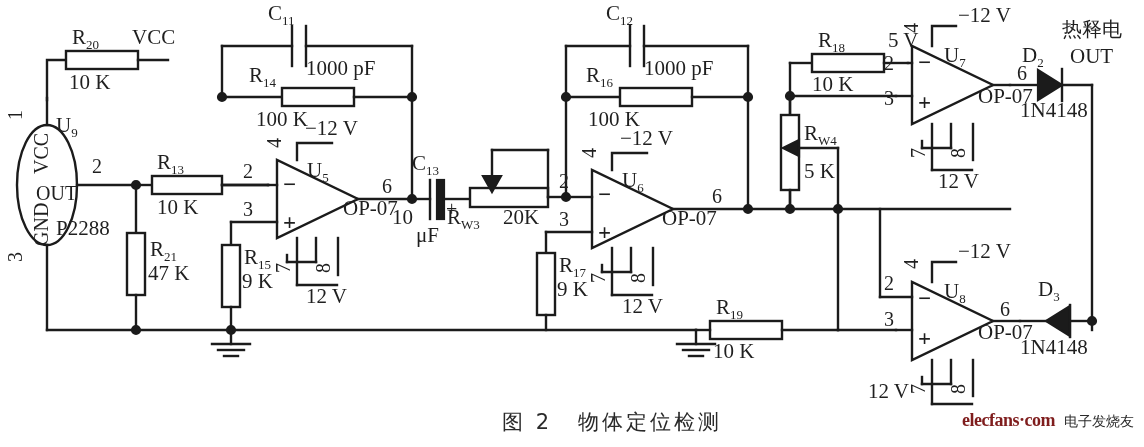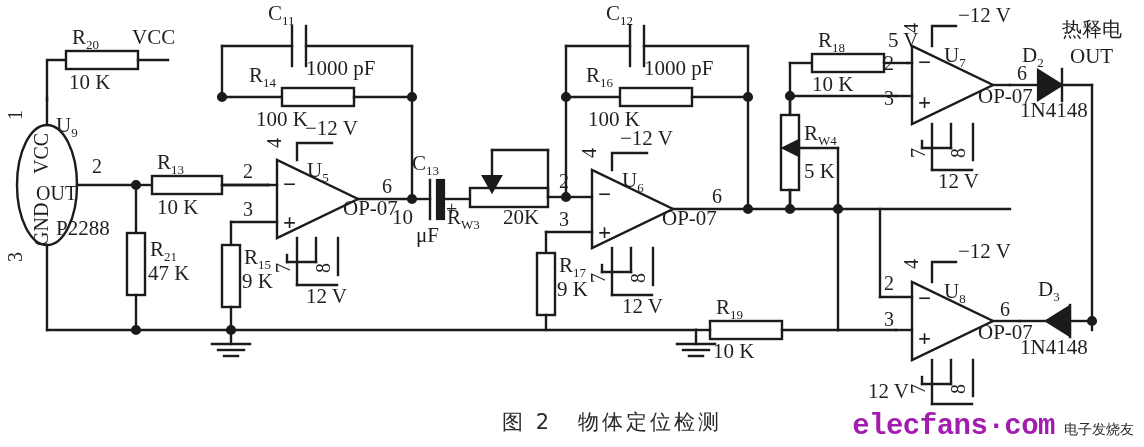--- a/index.html
+++ b/index.html
@@ -90,24 +90,24 @@
   .caption .capnum { margin-right: 26px; }
   .watermark {
     position: absolute;
     right: 10px;
     top: 410px;
     display: flex;
     align-items: baseline;
     gap: 9px;
   }
   .wm-main {
-    font-family: Liberation Mono, monospace;
+    font-family: Liberation Serif, serif;
     font-weight: bold;
-    font-size: 29px;
-    color: #a21caf;
+    font-size: 18px;
+    color: #7f1d1d;
     letter-spacing: -0.5px;
   }
   .wm-cn {
     font-family: "DejaVu Sans", sans-serif;
     font-size: 14px;
     color: #2b2b2b;
   }
 </style>
 </head>
 <body>

